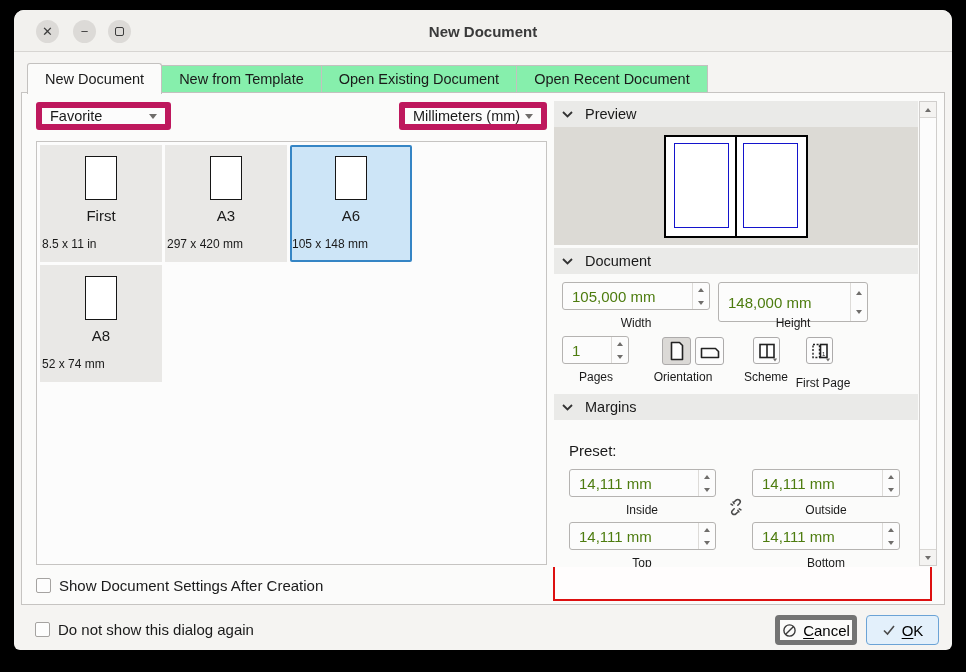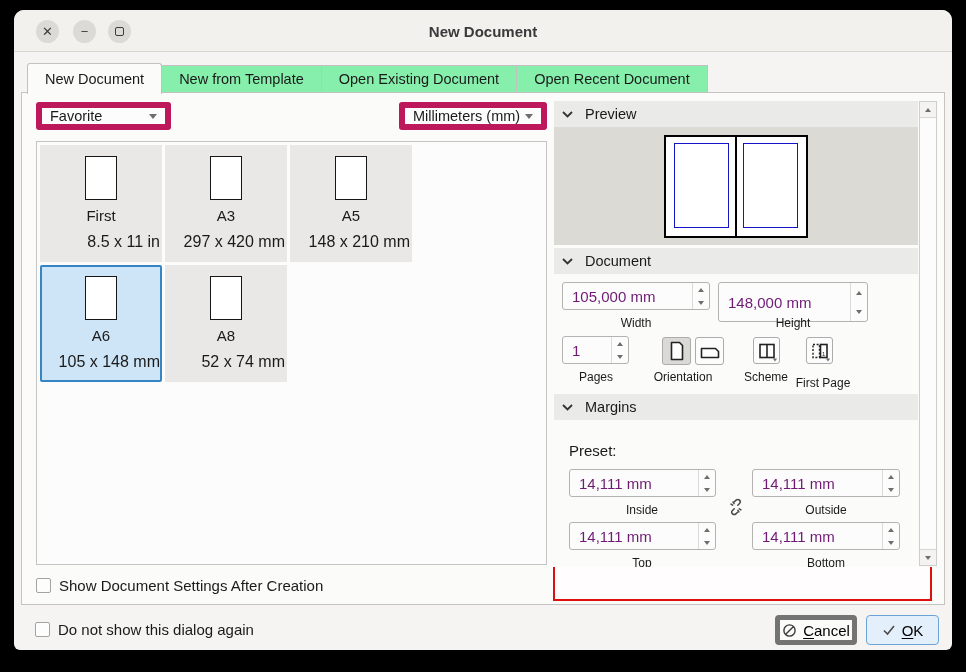--- a/index.html
+++ b/index.html
@@ -37,21 +37,21 @@
   .combo .caret { margin-left:auto; }
   .tri-down { width:0; height:0; border-left:4px solid transparent; border-right:4px solid transparent;
               border-top:5px solid #6f6d6b; }
   .tri-up   { width:0; height:0; border-left:4px solid transparent; border-right:4px solid transparent;
               border-bottom:5px solid #6f6d6b; }
   .tri-down.sm { border-left-width:3px; border-right-width:3px; border-top-width:4px; }
   .tri-up.sm   { border-left-width:3px; border-right-width:3px; border-bottom-width:4px; }
 
   .spinbox { background:#fcfcfc; border:1px solid #b5b3b1; border-radius:3px; display:flex; }
   .spinbox input { flex:1; min-width:0; border:none; outline:none; background:transparent;
-                   font-family:"Liberation Sans",sans-serif; font-size:15px; padding:0 0 0 9px; color:#701a75; }
+                   font-family:"Liberation Sans",sans-serif; font-size:15px; padding:0 0 0 9px; color:#4d7c0f; }
   .spinbtns { width:17px; display:flex; flex-direction:column; border-left:1px solid #dddbd8; }
   .spinbtns > div { flex:1; display:flex; align-items:center; justify-content:center; cursor:default; }
 
   .fieldlabel { position:absolute; transform:translateX(-50%); font-size:12px; color:#1a1a1a; white-space:nowrap; }
 
   .iconbtn { background:#fcfcfc; border:1px solid #adabab; border-radius:3px;
              display:flex; align-items:center; justify-content:center; position:absolute; cursor:default; }
   .iconbtn.pressed { background:#dbd9d6; }
   .corner-caret { position:absolute; right:1px; bottom:1px; }
 
@@ -62,21 +62,21 @@
   
   .listpanel { left:14px; top:48px; width:511px; height:424px; background:#fcfcfc;
                border:1px solid #c6c4c2; overflow:hidden; }
   .cardgrid { position:absolute; left:3px; top:3px; display:grid;
               grid-template-columns:repeat(3,122px); grid-auto-rows:117px; gap:3px; }
   .card { background:#e9e8e6; display:flex; flex-direction:column; align-items:center;
           position:relative; cursor:default; border:2px solid transparent; }
   .card.selected { background:#cde5f7; border:2px solid #3585c5; border-radius:2px; }
   .pageicon { width:32px; height:44px; background:#fff; border:1.5px solid #161616; margin-top:9px; }
   .cardname { font-size:15px; margin-top:7px; }
-  .carddims { font-size:16px; position:absolute; bottom:9px; left:0; right:0; text-align:right; }
+  .carddims { font-size:12px; position:absolute; bottom:9px; left:0; right:0; text-align:left; }
 
   
   .sechead { position:absolute; left:532px; width:364px; height:26px; background:#eaeae8;
              display:flex; align-items:center; gap:12px; padding-left:8px; font-size:14.5px; cursor:default; }
   .previewarea { left:532px; top:34px; width:364px; height:118px; background:#dcdad5;
                  display:flex; align-items:center; justify-content:center; }
   .ppage { width:73px; height:103px; background:#fff; border:2px solid #000; position:relative; }
   .ppage .pm { position:absolute; border:1.5px solid #1414cc; }
 
   .scrollbar { left:897px; top:8px; width:18px; height:465px; background:#fcfcfc;
@@ -136,25 +136,20 @@
         <div class="card">
           <div class="pageicon"></div>
           <div class="cardname">First</div>
           <div class="carddims">8.5 x 11 in</div>
         </div>
         <div class="card">
           <div class="pageicon"></div>
           <div class="cardname">A3</div>
           <div class="carddims">297 x 420 mm</div>
         </div>
-        <div class="card">
-          <div class="pageicon"></div>
-          <div class="cardname">A5</div>
-          <div class="carddims">148 x 210 mm</div>
-        </div>
         <div class="card selected">
           <div class="pageicon"></div>
           <div class="cardname">A6</div>
           <div class="carddims">105 x 148 mm</div>
         </div>
         <div class="card">
           <div class="pageicon"></div>
           <div class="cardname">A8</div>
           <div class="carddims">52 x 74 mm</div>
         </div>

